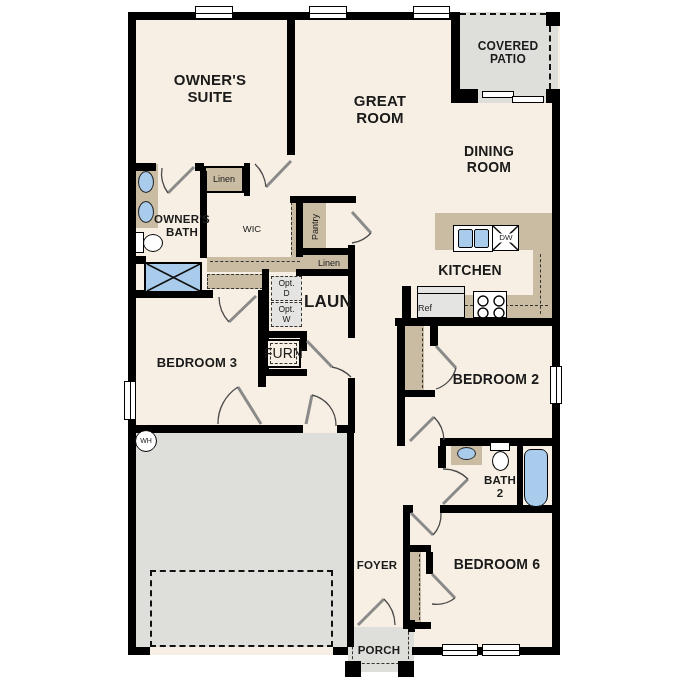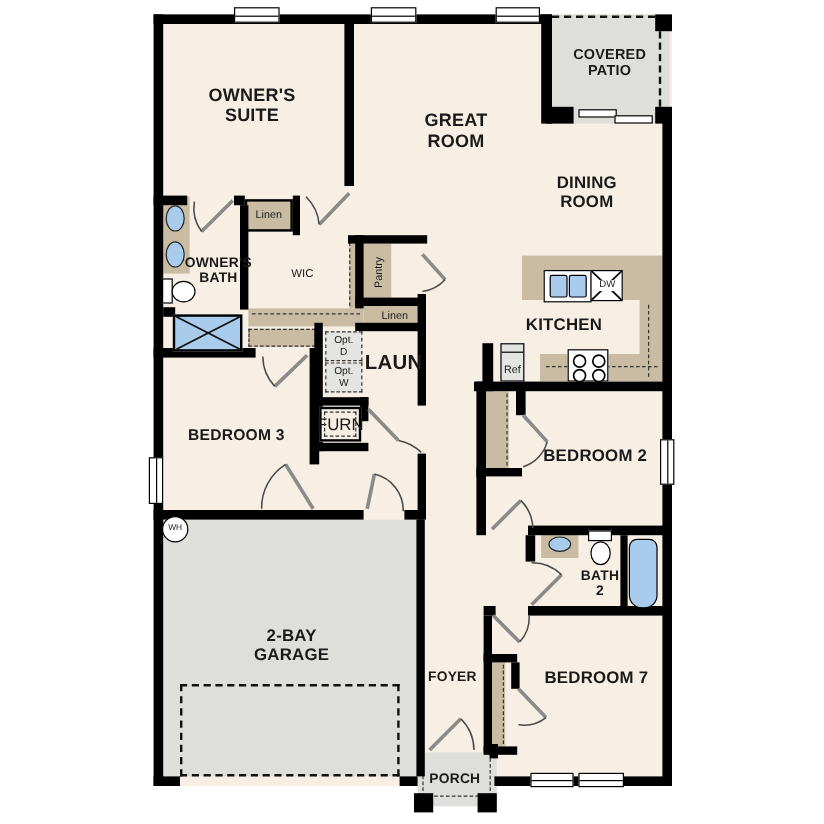--- a/index.html
+++ b/index.html
@@ -152,21 +152,21 @@
     <span class="lbl sm" style="position:static;transform:none;font-size:8.5px">Opt.
 W</span>
     </div>
   <div class="abs floor" style="left:266px;top:339px;width:35px;height:29px;border:2px solid #000;display:flex;align-items:center;justify-content:center">
     <span class="abs" style="left:2px;top:2px;right:2px;bottom:2px;border:1px dashed #333"></span>
     <span class="lbl sm" style="position:static;transform:none;font-size:14px">FURN</span>
     </div>
   <div class="abs circ" style="left:135px;top:430px;width:22px;height:22px;background:#fff;border:1.5px solid #000;display:flex;align-items:center;justify-content:center">
     <span class="lbl sm" style="position:static;transform:none;font-size:7px">WH</span>
     </div>
-  <div class="abs appl" style="left:417px;top:286px;width:20px;height:32px;border:1.5px solid #000;display:flex;align-items:flex-end;justify-content:center">
+  <div class="abs appl" style="left:417px;top:286px;width:48px;height:32px;border:1.5px solid #000;display:flex;align-items:flex-end;justify-content:flex-start">
     <span class="abs" style="left:0;right:0;top:6px;border-top:1.2px solid #000"></span>
     <span class="lbl sm" style="position:static;transform:none;font-size:9px;padding-bottom:4px">Ref</span>
     </div>
   <div class="abs" style="left:453px;top:225px;width:40px;height:27px;background:#fff;border:1.5px solid #000"></div>
   <div class="abs blue" style="left:458px;top:229px;width:15px;height:19px;border:1.5px solid #000;border-radius:2px"></div>
   <div class="abs blue" style="left:474px;top:229px;width:15px;height:19px;border:1.5px solid #000;border-radius:2px"></div>
   <div class="abs" style="left:492px;top:225px;width:27px;height:26px;background:#fff;border:1.5px solid #000"></div>
   <div class="abs" style="left:473px;top:291px;width:34px;height:27px;background:#fff;border:1.5px solid #000"></div>
   <div class="abs blue circ" style="left:457px;top:447px;width:19px;height:13px;border:1.5px solid #222"></div>
   <div class="abs" style="left:490px;top:442px;width:20px;height:9px;background:#fff;border:1.5px solid #000"></div>
@@ -251,20 +251,18 @@
   <div class="abs lbl sm" style="left:224px;top:179px;font-size:9px">Linen</div>
   <div class="abs lbl sm" style="left:252px;top:229px;font-size:9.5px">WIC</div>
   <div class="abs lbl sm rot" style="left:315px;top:227px;font-size:9px">Pantry</div>
   <div class="abs lbl sm" style="left:329px;top:263px;font-size:9px">Linen</div>
   <div class="abs lbl" style="left:328px;top:302px;font-size:17px">LAUN</div>
   <div class="abs lbl" style="left:470px;top:271px;font-size:14px">KITCHEN</div>
   <div class="abs lbl" style="left:197px;top:363px;font-size:13px">BEDROOM 3</div>
   <div class="abs lbl" style="left:496px;top:380px;font-size:14px">BEDROOM 2</div>
   <div class="abs lbl" style="left:500px;top:487px;font-size:11.5px">BATH
 2</div>
-  <div class="abs lbl" style="left:243px;top:538px;font-size:14px">2-BAY
-GARAGE</div>
   <div class="abs lbl" style="left:377px;top:565px;font-size:11.5px">FOYER</div>
-  <div class="abs lbl" style="left:497px;top:565px;font-size:14px">BEDROOM 7</div>
+  <div class="abs lbl" style="left:497px;top:565px;font-size:14px">BEDROOM 6</div>
   <div class="abs lbl" style="left:379px;top:650px;font-size:11.5px">PORCH</div>
   <div class="abs lbl sm" style="left:506px;top:238px;font-size:8px;background:#fff;padding:0 1px">DW</div>
 
 </div>
 
 </body></html>

